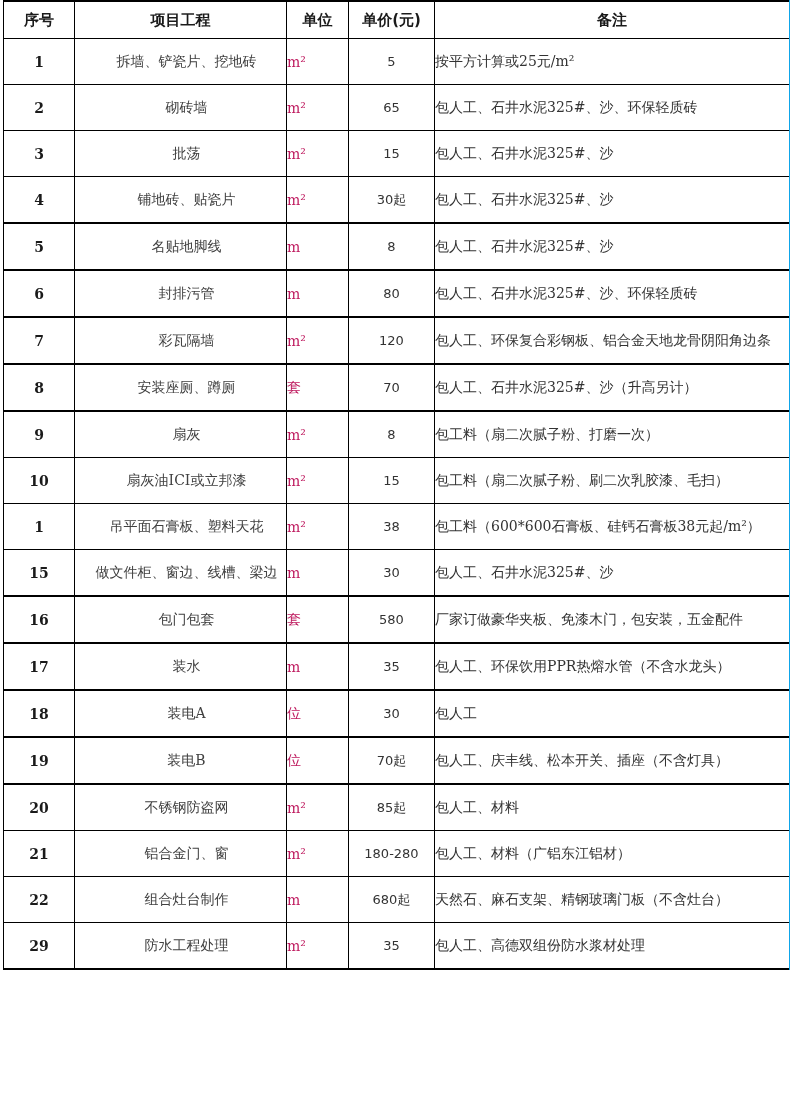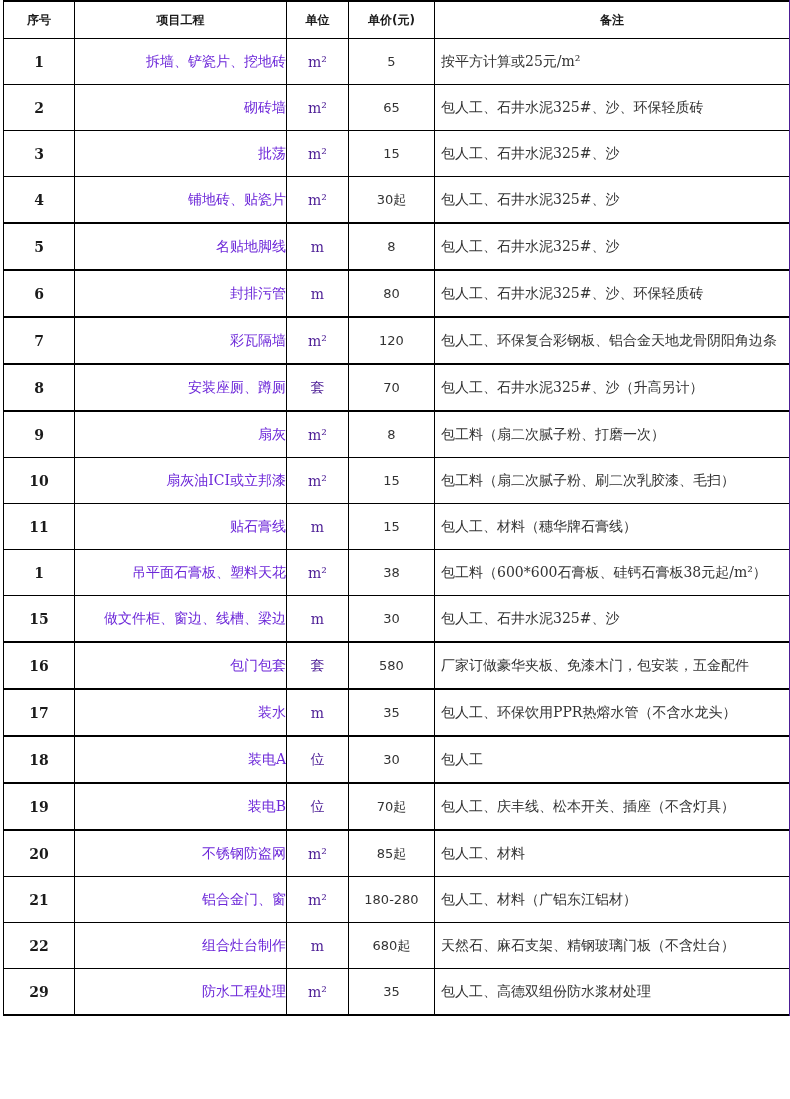--- a/index.html
+++ b/index.html
@@ -17,32 +17,32 @@
     height: 45px;
     padding: 0;
     overflow: hidden;
     white-space: nowrap;
     font-size: 14px;
   }
   .sheet th {
     height: 36px;
     font-family: "DejaVu Sans", "Liberation Sans", sans-serif;
     font-weight: bold;
-    font-size: 12px;
+    font-size: 15px;
     text-align: center;
     border-top: 2px solid #000;
   }
   .sheet td.c-no { text-align: center; font-weight: bold; font-size: 14px; }
-  .sheet td.c-item { text-align: right; padding-left: 12px; color: #6d28d9; }
-  .sheet td.c-unit { text-align: center; color: #4c1d95; }
+  .sheet td.c-item { text-align: center; padding-left: 12px; color: #404040; }
+  .sheet td.c-unit { text-align: left; color: #be185d; }
   .sheet td.c-price { text-align: center; font-family: "DejaVu Sans", "Liberation Sans", sans-serif; font-size: 13px; color: #333; }
-  .sheet td.c-note { text-align: left; padding-left: 6px; color: #333; max-width: 350px; }
+  .sheet td.c-note { text-align: left; padding-left: 0; color: #333; max-width: 350px; }
   .sheet td.c-note span { display: block; overflow: hidden; white-space: nowrap; }
   .sheet tr.thick td { border-top: 2px solid #000; }
-  .sheet td:last-child, .sheet th:last-child { border-right: 3px solid #4c1d95; }
+  .sheet td:last-child, .sheet th:last-child { border-right: 3px solid #0ea5e9; }
   .sheet tr:last-child td { border-bottom: 2px solid #000; }
   col.w-no { width: 71px; }
   col.w-item { width: 212px; }
   col.w-unit { width: 62px; }
   col.w-price { width: 86px; }
   col.w-note { width: 356px; }
 </style>
 </head>
 <body>
 
@@ -148,29 +148,20 @@
       <tr>
         <td class="c-no"><span>10</span></td>
         <td class="c-item"><span>扇灰油ICI或立邦漆</span></td>
         <td class="c-unit"><span>m²</span></td>
         <td class="c-price"><span>15</span></td>
         <td class="c-note">
           <span>包工料（扇二次腻子粉、刷二次乳胶漆、毛扫）</span>
         </td>
       </tr>
       <tr>
-        <td class="c-no"><span>11</span></td>
-        <td class="c-item"><span>贴石膏线</span></td>
-        <td class="c-unit"><span>m</span></td>
-        <td class="c-price"><span>15</span></td>
-        <td class="c-note">
-          <span>包人工、材料（穗华牌石膏线）</span>
-        </td>
-      </tr>
-      <tr>
         <td class="c-no"><span>1</span></td>
         <td class="c-item"><span>吊平面石膏板、塑料天花</span></td>
         <td class="c-unit"><span>m²</span></td>
         <td class="c-price"><span>38</span></td>
         <td class="c-note">
           <span>包工料（600*600石膏板、硅钙石膏板38元起/m²）</span>
         </td>
       </tr>
       <tr>
         <td class="c-no"><span>15</span></td>

